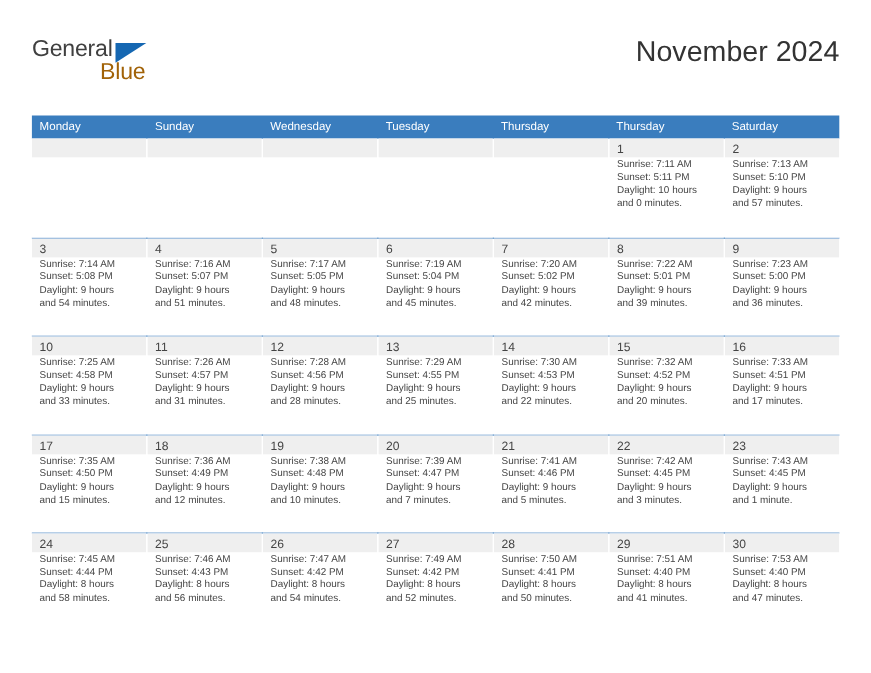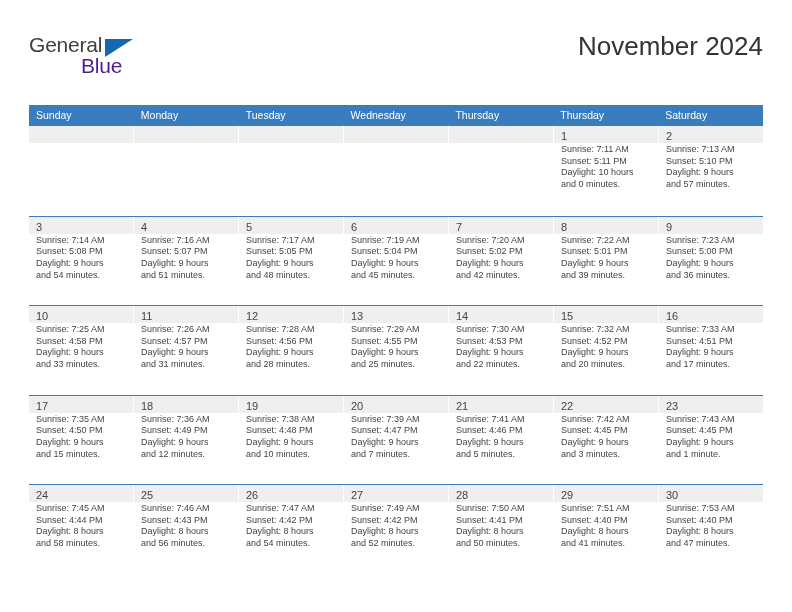--- a/index.html
+++ b/index.html
@@ -49,25 +49,25 @@
     position: absolute;
     left: 76px;
     top: 6px;
     width: 0;
     height: 0;
     border-left: 28px solid #1567b2;
     border-bottom: 18px solid transparent;
   }
   .logo-blue {
     position: absolute;
-    left: 52px;
+    left: 62px;
     top: 21px;
     font-size: 21px;
     letter-spacing: -0.2px;
-    color: #4c1d95;
+    color: #a16207;
     font-family: "Liberation Sans", sans-serif;
   }
   .title-block {
     position: absolute;
     right: 29px;
     top: 30px;
   }
   .cal-title {
     font-size: 26px;
     color: #333333;
@@ -160,24 +160,24 @@
       <span class="logo-triangle"></span>
       <span class="logo-blue">Blue</span>
     </div>
     <div class="title-block">
       <div class="cal-title">November 2024</div>
     </div>
   </div>
 
   <div class="calendar">
     <div class="weekday-row" id="weekday-row">
+        <div class="weekday-cell">Monday</div>
         <div class="weekday-cell">Sunday</div>
-        <div class="weekday-cell">Monday</div>
+        <div class="weekday-cell">Wednesday</div>
         <div class="weekday-cell">Tuesday</div>
-        <div class="weekday-cell">Wednesday</div>
         <div class="weekday-cell">Thursday</div>
         <div class="weekday-cell">Thursday</div>
         <div class="weekday-cell">Saturday</div>
       </div>
     <div id="weeks-container">
         <div class="week-row first">
           <div class="day-cell empty">
             <div class="daynum-strip"><span class="daynum"></span></div>
             <div class="day-body"></div>
           </div>

